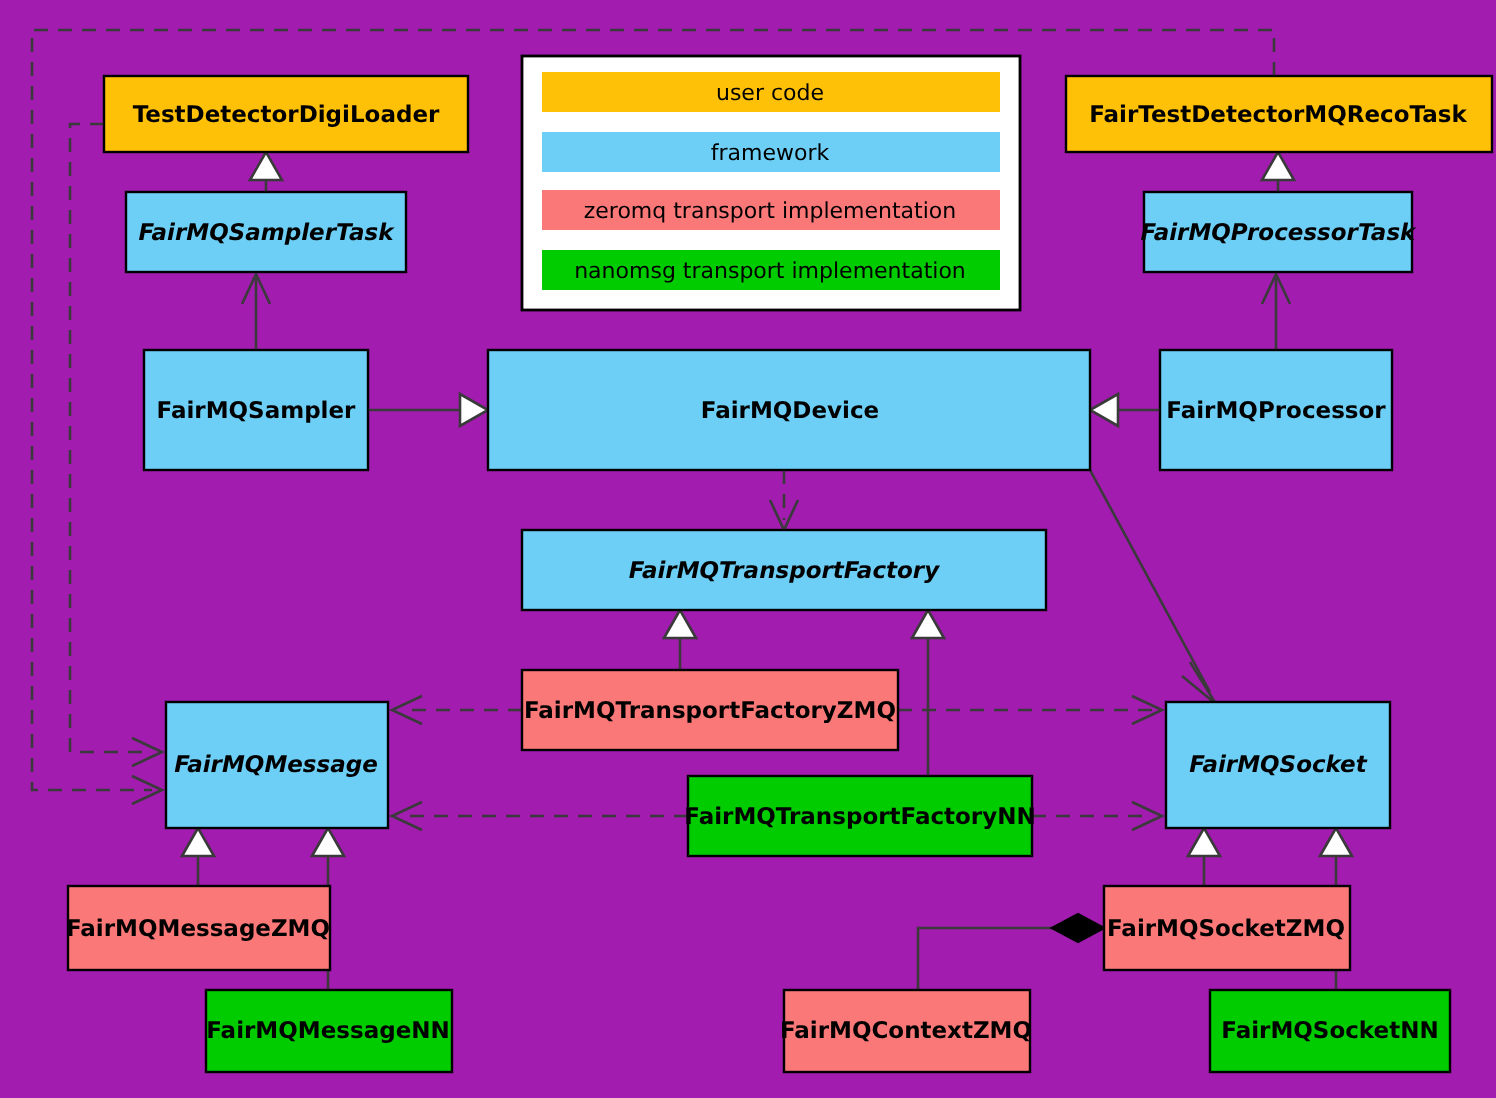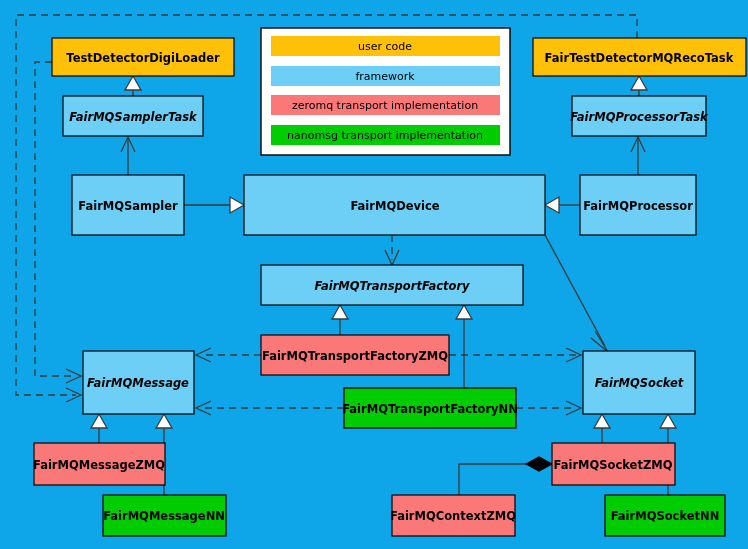--- a/index.html
+++ b/index.html
@@ -1,17 +1,17 @@
 <!DOCTYPE html>
 <html><head>
 <meta charset="utf-8">
 <style>
   html,body{margin:0;padding:0;background:#ffffff;}
   body{font-family:"DejaVu Sans","Liberation Sans",sans-serif;}
-  #stage{position:relative;width:748px;height:549px;background:#0ea5e9;overflow:hidden;}
+  #stage{position:relative;width:748px;height:549px;background:#a21caf;overflow:hidden;}
   #stage svg{position:absolute;left:0;top:0;}
   .nodeLabel{font-size:11.5px;font-weight:bold;fill:#000;text-anchor:middle;dominant-baseline:middle;}
   .nodeLabel.italic{font-style:italic;}
   .legendLabel{font-size:11px;font-weight:normal;fill:#000;text-anchor:middle;dominant-baseline:middle;}
   .box{stroke:#000;stroke-width:1.2;}
   .edge{stroke:#3a3a3a;stroke-width:1.3;fill:none;}
   .edge.dash{stroke-dasharray:7,5;}
   .tri{fill:#ffffff;stroke:#3a3a3a;stroke-width:1.3;}
   .diamond{fill:#000000;stroke:#000000;stroke-width:1.2;}
   .openhead{fill:none;stroke:#3a3a3a;stroke-width:1.3;}

